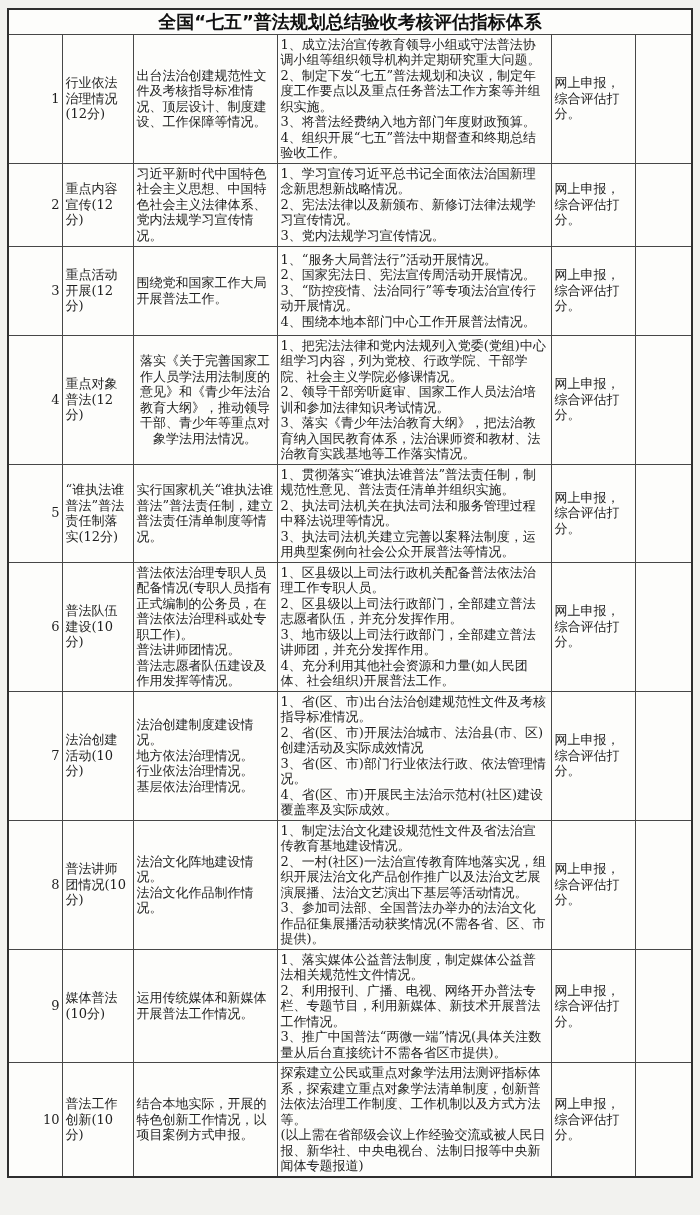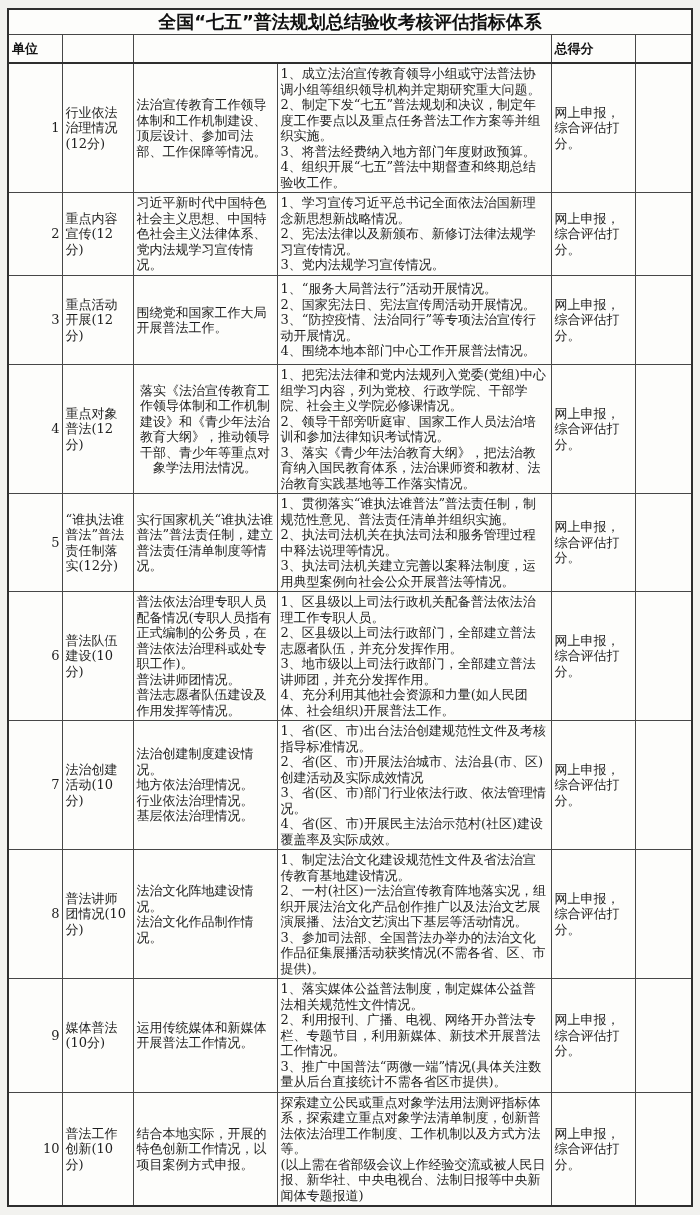--- a/index.html
+++ b/index.html
@@ -59,33 +59,26 @@
     <col style="width:274px">
         <col style="width:84px">
         <col style="width:57px">
   </colgroup>
 
   <tbody>
         <tr style="height:25px">
     <td colspan="6" class="title-cell">全国“七五”普法规划总结验收考核评估指标体系</td>
   </tr>
 
-  <tr style="height:29px" class="meta-row">
-    <td class="hdr">单位</td>
-    <td></td>
-    <td colspan="2"></td>
-    <td class="hdr">总得分</td>
-    <td></td>
-  </tr>
 
 
   <tr style="height:123px">
     <td class="num-cell">1</td>
     <td>行业依法治理情况(12分)</td>
-    <td class="pre">法治宣传教育工作领导体制和工作机制建设、顶层设计、参加司法部、工作保障等情况。</td>
+    <td class="pre">出台法治创建规范性文件及考核指导标准情况、顶层设计、制度建设、工作保障等情况。</td>
     <td class="pre">1、成立法治宣传教育领导小组或守法普法协调小组等组织领导机构并定期研究重大问题。
 2、制定下发“七五”普法规划和决议，制定年度工作要点以及重点任务普法工作方案等并组织实施。
 3、将普法经费纳入地方部门年度财政预算。
 4、组织开展“七五”普法中期督查和终期总结验收工作。</td>
     <td>网上申报，综合评估打分。</td>
     <td></td>
   </tr>
 
   <tr style="height:83px">
     <td class="num-cell">2</td>
@@ -106,21 +99,21 @@
 2、国家宪法日、宪法宣传周活动开展情况。
 3、“防控疫情、法治同行”等专项法治宣传行动开展情况。
 4、围绕本地本部门中心工作开展普法情况。</td>
     <td>网上申报，综合评估打分。</td>
     <td></td>
   </tr>
 
   <tr style="height:122px">
     <td class="num-cell">4</td>
     <td>重点对象普法(12分)</td>
-    <td class="pre ta-c">落实《法治宣传教育工作领导体制和工作机制建设》和《青少年法治教育大纲》，推动领导干部、青少年等重点对象学法用法情况。</td>
+    <td class="pre ta-c">落实《关于完善国家工作人员学法用法制度的意见》和《青少年法治教育大纲》，推动领导干部、青少年等重点对象学法用法情况。</td>
     <td class="pre">1、把宪法法律和党内法规列入党委(党组)中心组学习内容，列为党校、行政学院、干部学院、社会主义学院必修课情况。
 2、领导干部旁听庭审、国家工作人员法治培训和参加法律知识考试情况。
 3、落实《青少年法治教育大纲》，把法治教育纳入国民教育体系，法治课师资和教材、法治教育实践基地等工作落实情况。</td>
     <td>网上申报，综合评估打分。</td>
     <td></td>
   </tr>
 
   <tr style="height:98px">
     <td class="num-cell">5</td>
     <td>“谁执法谁普法”普法责任制落实(12分)</td>

